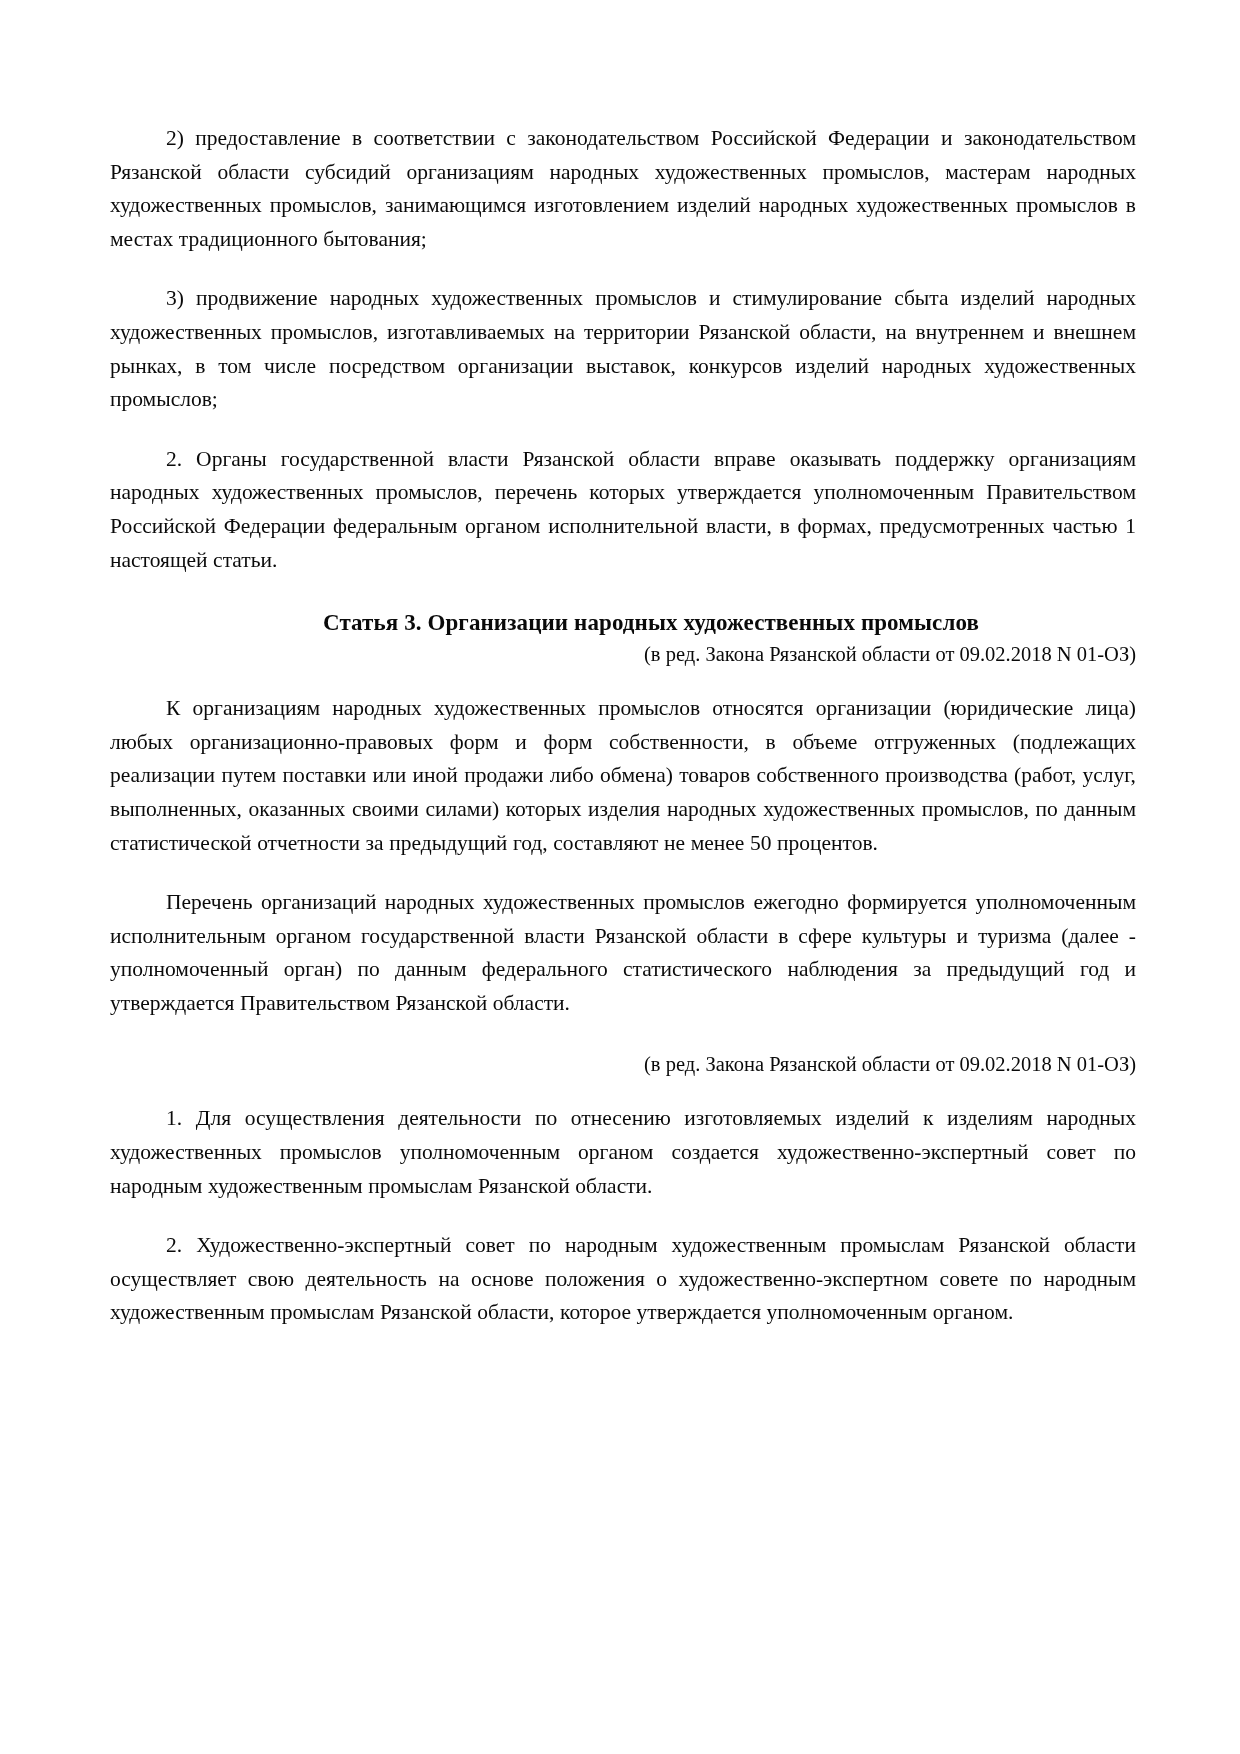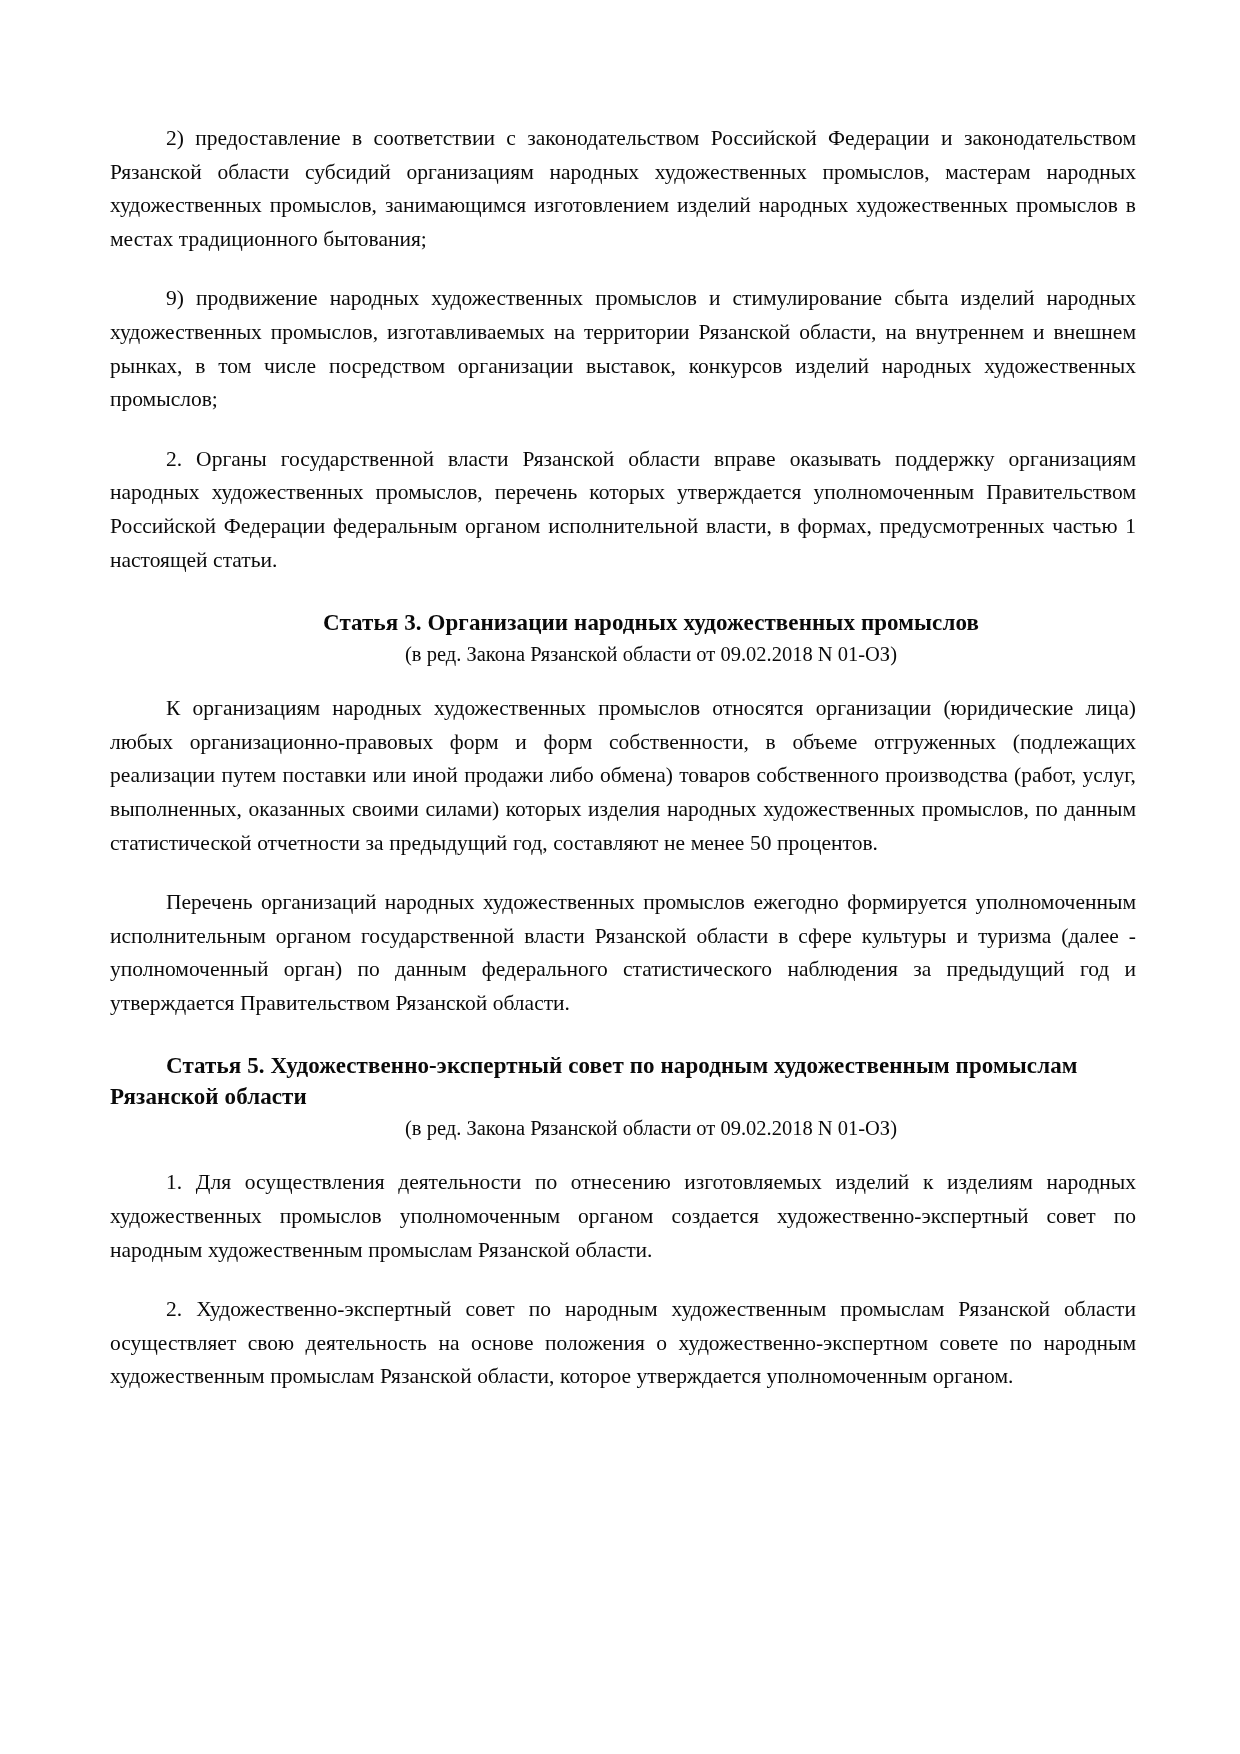--- a/index.html
+++ b/index.html
@@ -59,50 +59,49 @@
   }
   .heading-block {
     margin: 0 0 24px 0;
   }
   .amend-note {
     margin: 2px 0 0 0;
     font-size: 20.5px;
     line-height: 28px;
     font-weight: normal;
     text-indent: 56px;
-    text-align: center;
+    text-align: right;
   }
   .pre-gap-md { margin-top: 30px; }
 </style>
 </head>
 <body>
 
 <div class="page">
   <div class="doc-body">
 
     <p class="para">2) предоставление в соответствии с законодательством Российской Федерации и законодательством Рязанской области субсидий организациям народных художественных промыслов, мастерам народных художественных промыслов, занимающимся изготовлением изделий народных художественных промыслов в местах традиционного бытования;</p>
 
-    <p class="para">9) продвижение народных художественных промыслов и стимулирование сбыта изделий народных художественных промыслов, изготавливаемых на территории Рязанской области, на внутреннем и внешнем рынках, в том числе посредством организации выставок, конкурсов изделий народных художественных промыслов;</p>
+    <p class="para">3) продвижение народных художественных промыслов и стимулирование сбыта изделий народных художественных промыслов, изготавливаемых на территории Рязанской области, на внутреннем и внешнем рынках, в том числе посредством организации выставок, конкурсов изделий народных художественных промыслов;</p>
 
 
 
     <p class="para gap-after">2. Органы государственной власти Рязанской области вправе оказывать поддержку организациям народных художественных промыслов, перечень которых утверждается уполномоченным Правительством Российской Федерации федеральным органом исполнительной власти, в формах, предусмотренных частью 1 настоящей статьи.</p>
 
     <div class="heading-block">
       <h2 class="article-heading">Статья 3. Организации народных художественных промыслов</h2>
       <div class="amend-note">(в ред. Закона Рязанской области от 09.02.2018 N 01-ОЗ)</div>
     </div>
 
     <p class="para">К организациям народных художественных промыслов относятся организации (юридические лица) любых организационно-правовых форм и форм собственности, в объеме отгруженных (подлежащих реализации путем поставки или иной продажи либо обмена) товаров собственного производства (работ, услуг, выполненных, оказанных своими силами) которых изделия народных художественных промыслов, по данным статистической отчетности за предыдущий год, составляют не менее 50 процентов.</p>
 
     <p class="para gap-after">Перечень организаций народных художественных промыслов ежегодно формируется уполномоченным исполнительным органом государственной власти Рязанской области в сфере культуры и туризма (далее - уполномоченный орган) по данным федерального статистического наблюдения за предыдущий год и утверждается Правительством Рязанской области.</p>
 
 
     <div class="heading-block pre-gap-md">
-      <h2 class="article-heading wrap">Статья 5. Художественно-экспертный совет по народным художественным промыслам Рязанской области</h2>
       <div class="amend-note">(в ред. Закона Рязанской области от 09.02.2018 N 01-ОЗ)</div>
     </div>
 
     <p class="para">1. Для осуществления деятельности по отнесению изготовляемых изделий к изделиям народных художественных промыслов уполномоченным органом создается художественно-экспертный совет по народным художественным промыслам Рязанской области.</p>
 
     <p class="para">2. Художественно-экспертный совет по народным художественным промыслам Рязанской области осуществляет свою деятельность на основе положения о художественно-экспертном совете по народным художественным промыслам Рязанской области, которое утверждается уполномоченным органом.</p>
 
   </div>
 </div>
 

